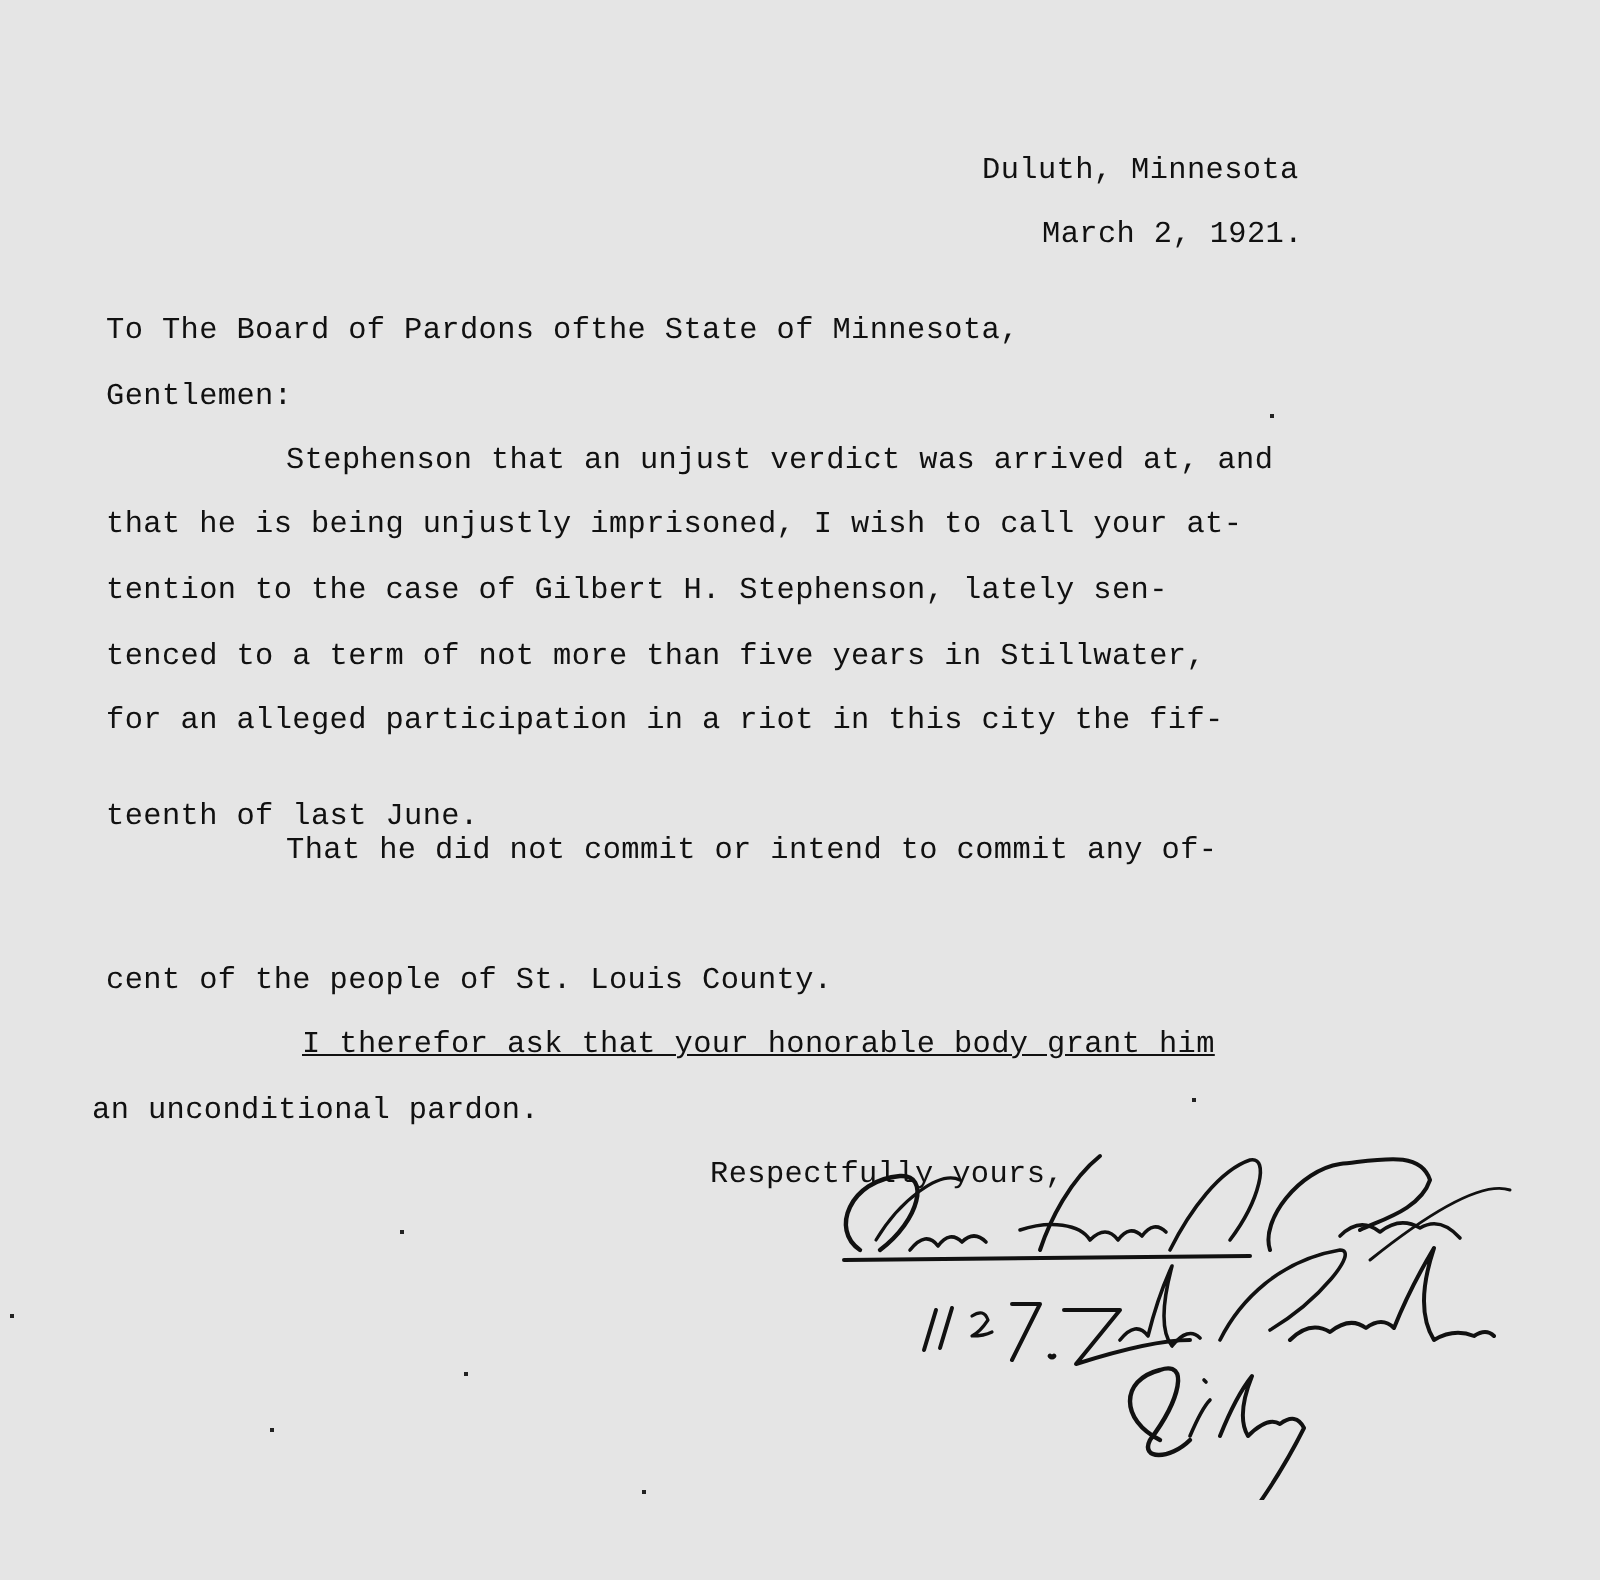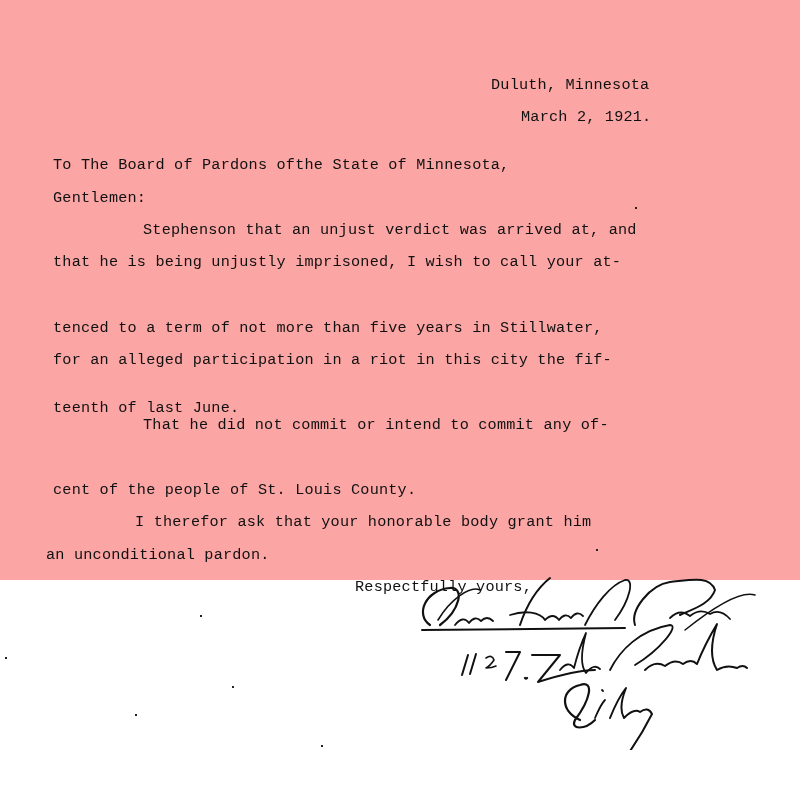--- a/index.html
+++ b/index.html
@@ -1,19 +1,19 @@
 <!DOCTYPE html>
 <html><head>
   <meta charset="utf-8">
   <style>
     html, body { margin: 0; padding: 0; background: #ffffff; }
     body { width: 800px; height: 790px; position: relative; overflow: hidden; }
     .page {
-      position: absolute; left: 0; top: 0; width: 800px; height: 580px;
-      background: #fca5a5; color: #111111;
+      position: absolute; left: 0; top: 0; width: 800px; height: 790px;
+      background: #e5e5e5; color: #111111;
       font-family: "Liberation Mono", "DejaVu Sans Mono", monospace;
       font-size: 15.2px;
       letter-spacing: 0.2px;
     }
     .line { position: absolute; white-space: pre; line-height: 18px; }
     .speck { position: absolute; width: 2px; height: 2px; background: #222; }
     .sig-wrap { position: absolute; left: 410px; top: 570px; width: 390px; height: 180px; }
     .sig-wrap svg { width: 100%; height: 100%; }
   </style>
 </head>
@@ -22,28 +22,29 @@
 <div class="page">
 
   <div class="line" style="left:491px; top:76px;">Duluth, Minnesota</div>
   <div class="line" style="left:521px; top:108px;">March 2, 1921.</div>
 
   <div class="line" style="left:53px; top:156px;">To The Board of Pardons ofthe State of Minnesota,</div>
   <div class="line" style="left:53px; top:189px;">Gentlemen:</div>
 
   <div class="line" style="left:143px; top:221px;">Stephenson that an unjust verdict was arrived at, and</div>
   <div class="line" style="left:53px; top:253px;">that he is being unjustly imprisoned, I wish to call your at-</div>
+  <div class="line" style="left:53px; top:286px;">tention to the case of Gilbert H. Stephenson, lately sen-</div>
   <div class="line" style="left:53px; top:319px;">tenced to a term of not more than five years in Stillwater,</div>
   <div class="line" style="left:53px; top:351px;">for an alleged participation in a riot in this city the fif-</div>
   <div class="line" style="left:53px; top:384px;margin-top:15px;">teenth of last June.</div>
 
   <div class="line" style="left:143px; top:416px;font-family:Liberation Mono, monospace;">That he did not commit or intend to commit any of-</div>
   <div class="line" style="left:53px; top:481px;text-align:right;">cent of the people of St. Louis County.</div>
 
-  <div class="line" style="left:135px; top:513px;">I therefor ask that your honorable body grant him</div>
+  <div class="line" style="left:151px; top:513px;text-decoration:underline;">I therefor ask that your honorable body grant him</div>
   <div class="line" style="left:46px; top:546px;">an unconditional pardon.</div>
 
   <div class="line" style="left:355px; top:578px;">Respectfully yours,</div>
 
   <div class="sig-wrap">
     <svg viewBox="0 0 390 180" fill="none" stroke="#111" stroke-linecap="round" stroke-linejoin="round">
 
       <path d="M20 55 C 5 45, 15 20, 40 18 C 55 17, 50 40, 30 55" stroke-width="2.2"></path>
       <path d="M28 50 C 40 30, 60 15, 70 20" stroke-width="1.6"></path>
       <path d="M45 55 q 8 -10 14 -2 q 6 -8 12 -2 q 6 -6 12 0" stroke-width="1.8"></path>

